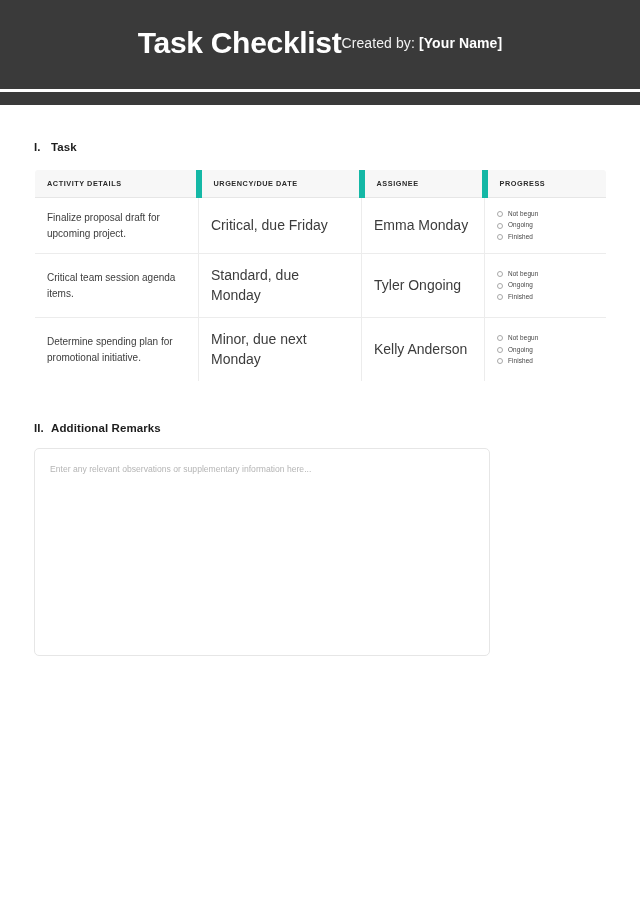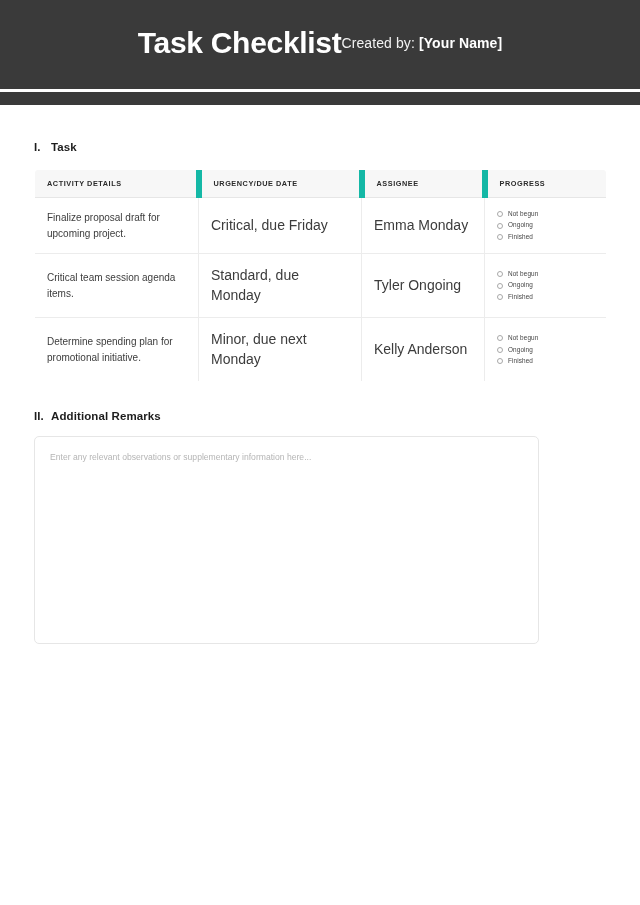--- a/index.html
+++ b/index.html
@@ -77,21 +77,21 @@
     color: #1d1d1d;
     letter-spacing: 0.1px;
   }
 
   .section-heading .numeral {
     width: 17px;
     flex: 0 0 17px;
   }
 
   #section-task-heading { margin-top: 36px; margin-bottom: 16px; }
-  #section-remarks-heading { margin-top: 28px; margin-bottom: 14px; align-items: center; }
+  #section-remarks-heading { margin-top: 40px; margin-bottom: 14px; align-items: center; }
 
   
   .task-table {
     width: 572px;
     border-collapse: collapse;
     border: 1px solid #e9e9e9;
     border-radius: 4px;
     overflow: hidden;
     table-layout: fixed;
   }
@@ -162,21 +162,21 @@
 
   .radio-label {
     font-size: 6.4px;
     color: #444444;
     letter-spacing: 0.1px;
     line-height: 1;
   }
 
   
   .remarks-box {
-    width: 505px;
+    width: 456px;
     height: 208px;
     border: 1px solid #e6e6e6;
     border-radius: 5px;
     background: #ffffff;
     padding: 14px 15px;
     font-family: "Liberation Sans", sans-serif;
     font-size: 8.6px;
     color: #3c3c3c;
     resize: none;
     outline: none;

